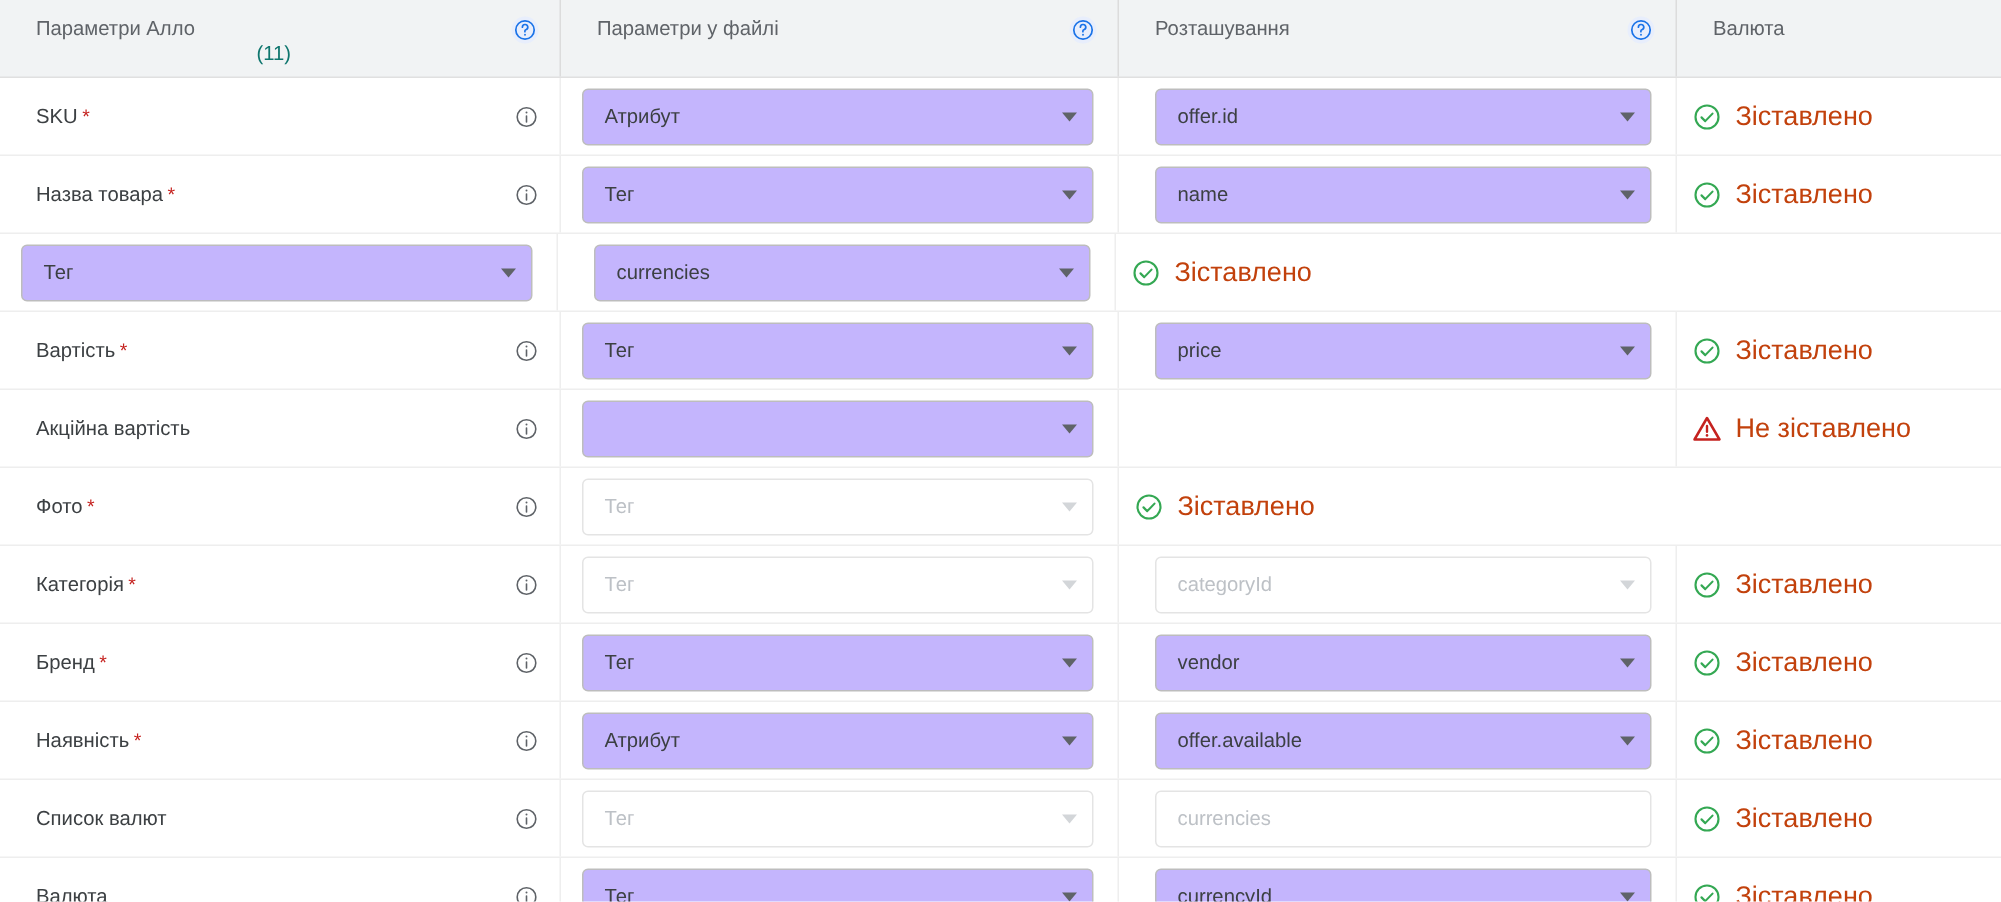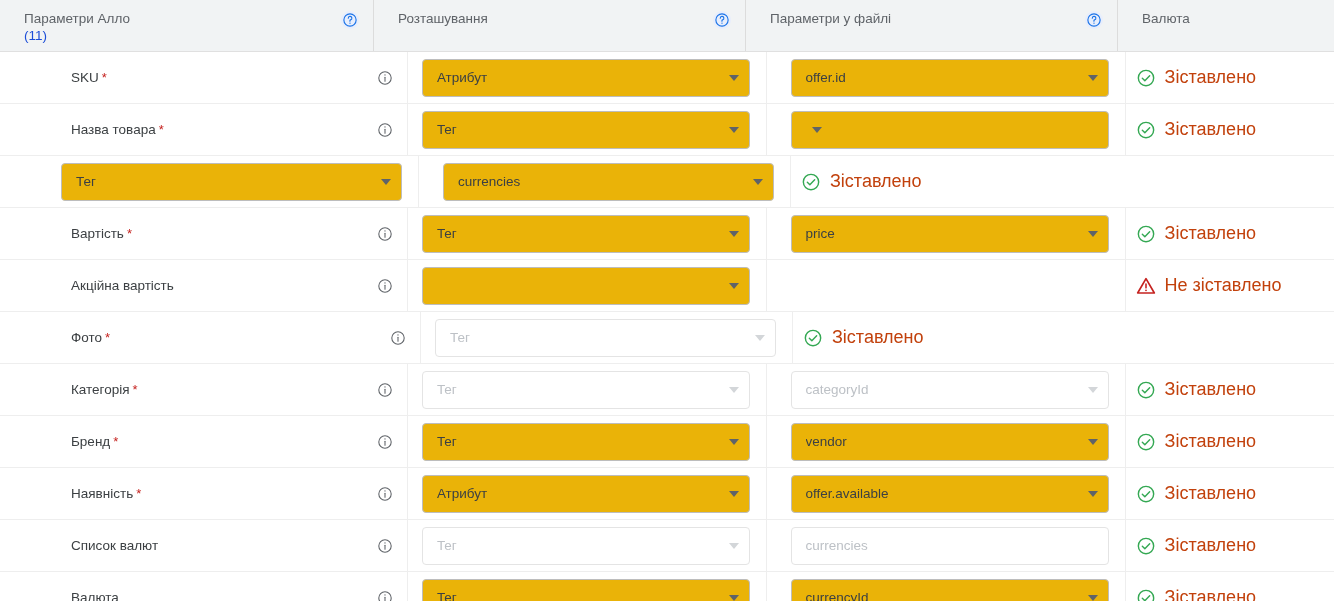--- a/index.html
+++ b/index.html
@@ -46,23 +46,24 @@
   .th-col-4 { width: 216px; }
 
   .th-text {
     flex: 1 1 auto;
     line-height: 16px;
     font-size: 13.5px;
     color: #5f6368;
   }
   .th-count {
     display: block;
-    color: #1d4ed8;
+    color: #0f766e;
     font-size: 13.5px;
     line-height: 17px;
+    text-align: center;
   }
 
   .help-icon {
     flex: 0 0 auto;
     width: 18px;
     height: 18px;
     margin-top: 0px;
     border-radius: 50%;
     background: #e8eefc;
     display: flex;
@@ -73,21 +74,20 @@
   .help-icon svg { display: block; }
 
   
   .tbody { }
   .tr {
     display: flex;
     height: 52px;
     border-bottom: 1px solid #eeeeee;
     box-sizing: border-box;
     background: #ffffff;
-    padding-left: 47px;
   }
   .td {
     box-sizing: border-box;
     display: flex;
     align-items: center;
     border-right: 1px solid #eeeeee;
     position: relative;
   }
   .td:last-child { border-right: none; }
   .td-col-1 { width: 374px; padding: 0 14px 0 24px; }
@@ -117,21 +117,21 @@
   }
   .info-icon svg { display: block; }
 
   
   .select {
     box-sizing: border-box;
     width: 100%;
     height: 38px;
     border: 1px solid #bdbdbd;
     border-radius: 4px;
-    background: #eab308;
+    background: #c4b5fd;
     display: flex;
     align-items: center;
     padding: 0 10px 0 14px;
     cursor: pointer;
   }
   .select .sel-value {
     flex: 1 1 auto;
     font-size: 13.5px;
     color: #3c4043;
     white-space: nowrap;
@@ -185,40 +185,40 @@
       <div class="th th-col-1">
         <div class="th-text">Параметри Алло<span class="th-count">(11)</span></div>
         <span class="help-icon">
           <svg width="16" height="16" viewBox="0 0 24 24" fill="none" stroke="#1a73e8" stroke-width="1.7">
             <circle cx="12" cy="12" r="9.2"></circle>
             <path d="M9.4 9.2a2.7 2.7 0 1 1 3.4 2.6c-.6.2-.9.7-.9 1.3v.6" stroke-linecap="round" fill="none"></path>
             <circle cx="12" cy="16.8" r="0.95" fill="#1a73e8" stroke="none"></circle>
           </svg>
         </span>
       </div>
+      <div class="th th-col-3">
+        <div class="th-text">Параметри у файлі</div>
+        <span class="help-icon">
+          <svg width="16" height="16" viewBox="0 0 24 24" fill="none" stroke="#1a73e8" stroke-width="1.7">
+            <circle cx="12" cy="12" r="9.2"></circle>
+            <path d="M9.4 9.2a2.7 2.7 0 1 1 3.4 2.6c-.6.2-.9.7-.9 1.3v.6" stroke-linecap="round" fill="none"></path>
+            <circle cx="12" cy="16.8" r="0.95" fill="#1a73e8" stroke="none"></circle>
+          </svg>
+        </span>
+      </div>
       <div class="th th-col-2">
         <div class="th-text">Розташування</div>
         <span class="help-icon">
           <svg width="16" height="16" viewBox="0 0 24 24" fill="none" stroke="#1a73e8" stroke-width="1.7">
             <circle cx="12" cy="12" r="9.2"></circle>
             <path d="M9.4 9.2a2.7 2.7 0 1 1 3.4 2.6c-.6.2-.9.7-.9 1.3v.6" stroke-linecap="round" fill="none"></path>
             <circle cx="12" cy="16.8" r="0.95" fill="#1a73e8" stroke="none"></circle>
           </svg>
         </span>
       </div>
-      <div class="th th-col-3">
-        <div class="th-text">Параметри у файлі</div>
-        <span class="help-icon">
-          <svg width="16" height="16" viewBox="0 0 24 24" fill="none" stroke="#1a73e8" stroke-width="1.7">
-            <circle cx="12" cy="12" r="9.2"></circle>
-            <path d="M9.4 9.2a2.7 2.7 0 1 1 3.4 2.6c-.6.2-.9.7-.9 1.3v.6" stroke-linecap="round" fill="none"></path>
-            <circle cx="12" cy="16.8" r="0.95" fill="#1a73e8" stroke="none"></circle>
-          </svg>
-        </span>
-      </div>
       <div class="th th-col-4">
         <div class="th-text">Валюта</div>
       </div>
     </div>
 
   <div class="tbody" id="tbody">
       <div class="tr">
         <div class="td td-col-1">
           <span class="param-label">SKU<span class="req-star">*</span></span>
           <span class="info-icon">
@@ -265,20 +265,21 @@
           </span>
         </div>
         <div class="td td-col-2">
           <div class="select">
             <span class="sel-value">Тег</span>
             <span class="caret"></span>
           </div>
         </div>
         <div class="td td-col-3">
           <div class="select">
+            <span class="sel-value">name</span>
             <span class="caret"></span>
           </div>
         </div>
         <div class="td td-col-4">
           <span class="status">
             <span class="status-icon">
               <svg width="20" height="20" viewBox="0 0 24 24" fill="none" stroke="#34a853" stroke-width="1.7">
                 <circle cx="12" cy="12" r="9.2"></circle>
                 <path d="M7.6 12.3l3 3 5.8-6" stroke-linecap="round" stroke-linejoin="round"></path>
               </svg>

